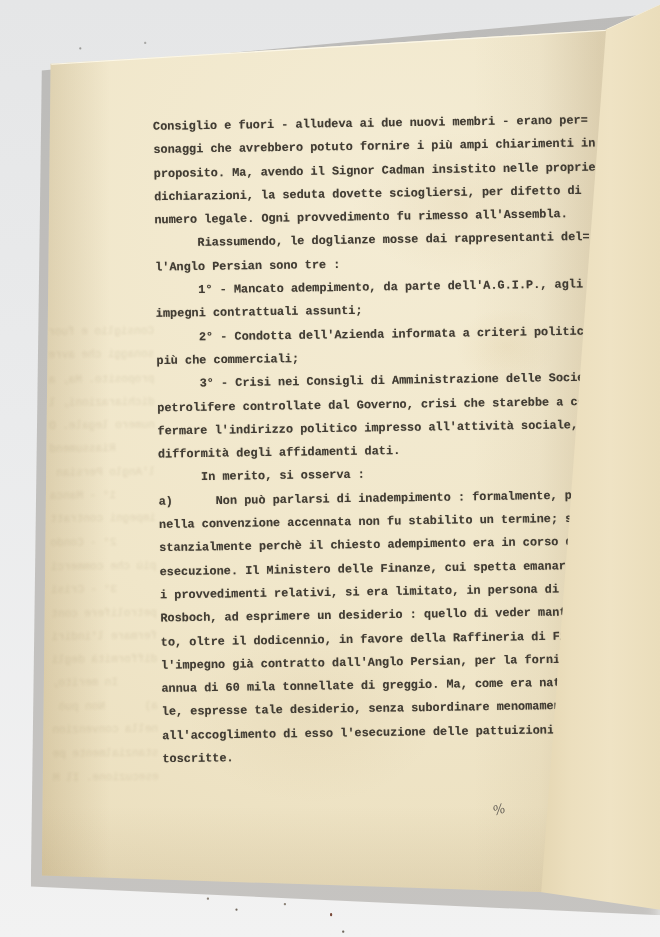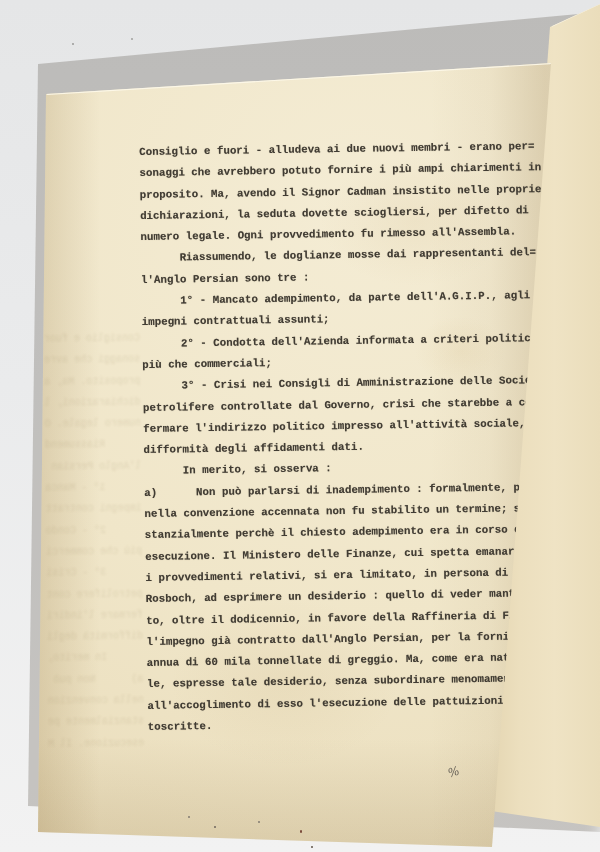--- a/index.html
+++ b/index.html
@@ -33,21 +33,20 @@
   }
   
   .sheet-main{
     position:absolute;inset:0;
     clip-path:polygon(46px 58px,551px 27px,492px 811px,38px 796px);
     background:
       linear-gradient(90deg,rgba(151,124,74,0.22) 40px,rgba(151,124,74,0) 100px),
       linear-gradient(270deg,rgba(130,100,50,0.20) 55px,rgba(130,100,50,0.05) 110px,rgba(130,100,50,0) 170px),
       linear-gradient(180deg,rgba(0,0,0,0) 86%,rgba(120,92,45,0.14) 99%),
       radial-gradient(120% 90% at 60% 22%,#f4ecd4 0%,#f0e6c9 55%,#e9dcba 100%);
-    margin-top: 36px;
   }
   .top-edge{
     position:absolute;left:46px;top:56px;width:506px;height:2.5px;
     transform:rotate(-3.5deg);transform-origin:0 0;
     background:rgba(253,248,234,0.9);border-radius:2px;
   }
   .stain{position:absolute;border-radius:50%;pointer-events:none;}
   .s1{left:320px;top:120px;width:190px;height:130px;
       background:radial-gradient(closest-side,rgba(195,165,112,0.12),rgba(195,165,112,0));}
   .s2{left:170px;top:560px;width:230px;height:170px;

